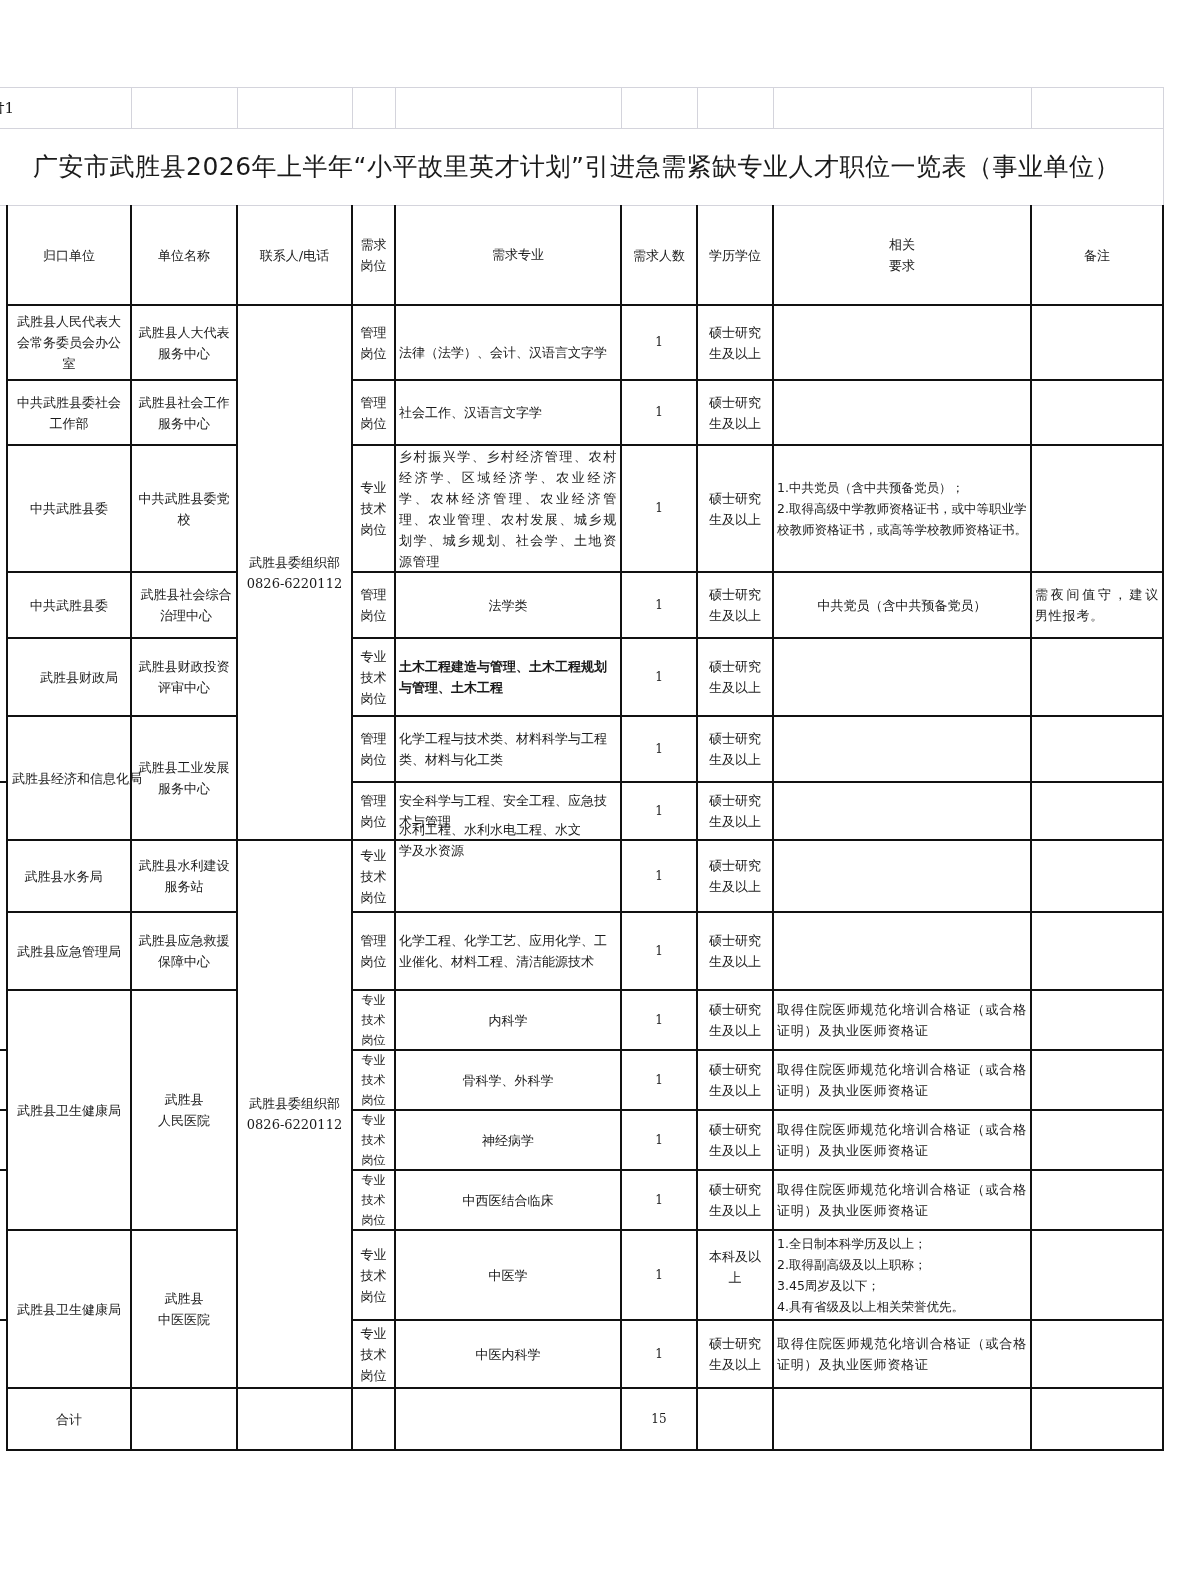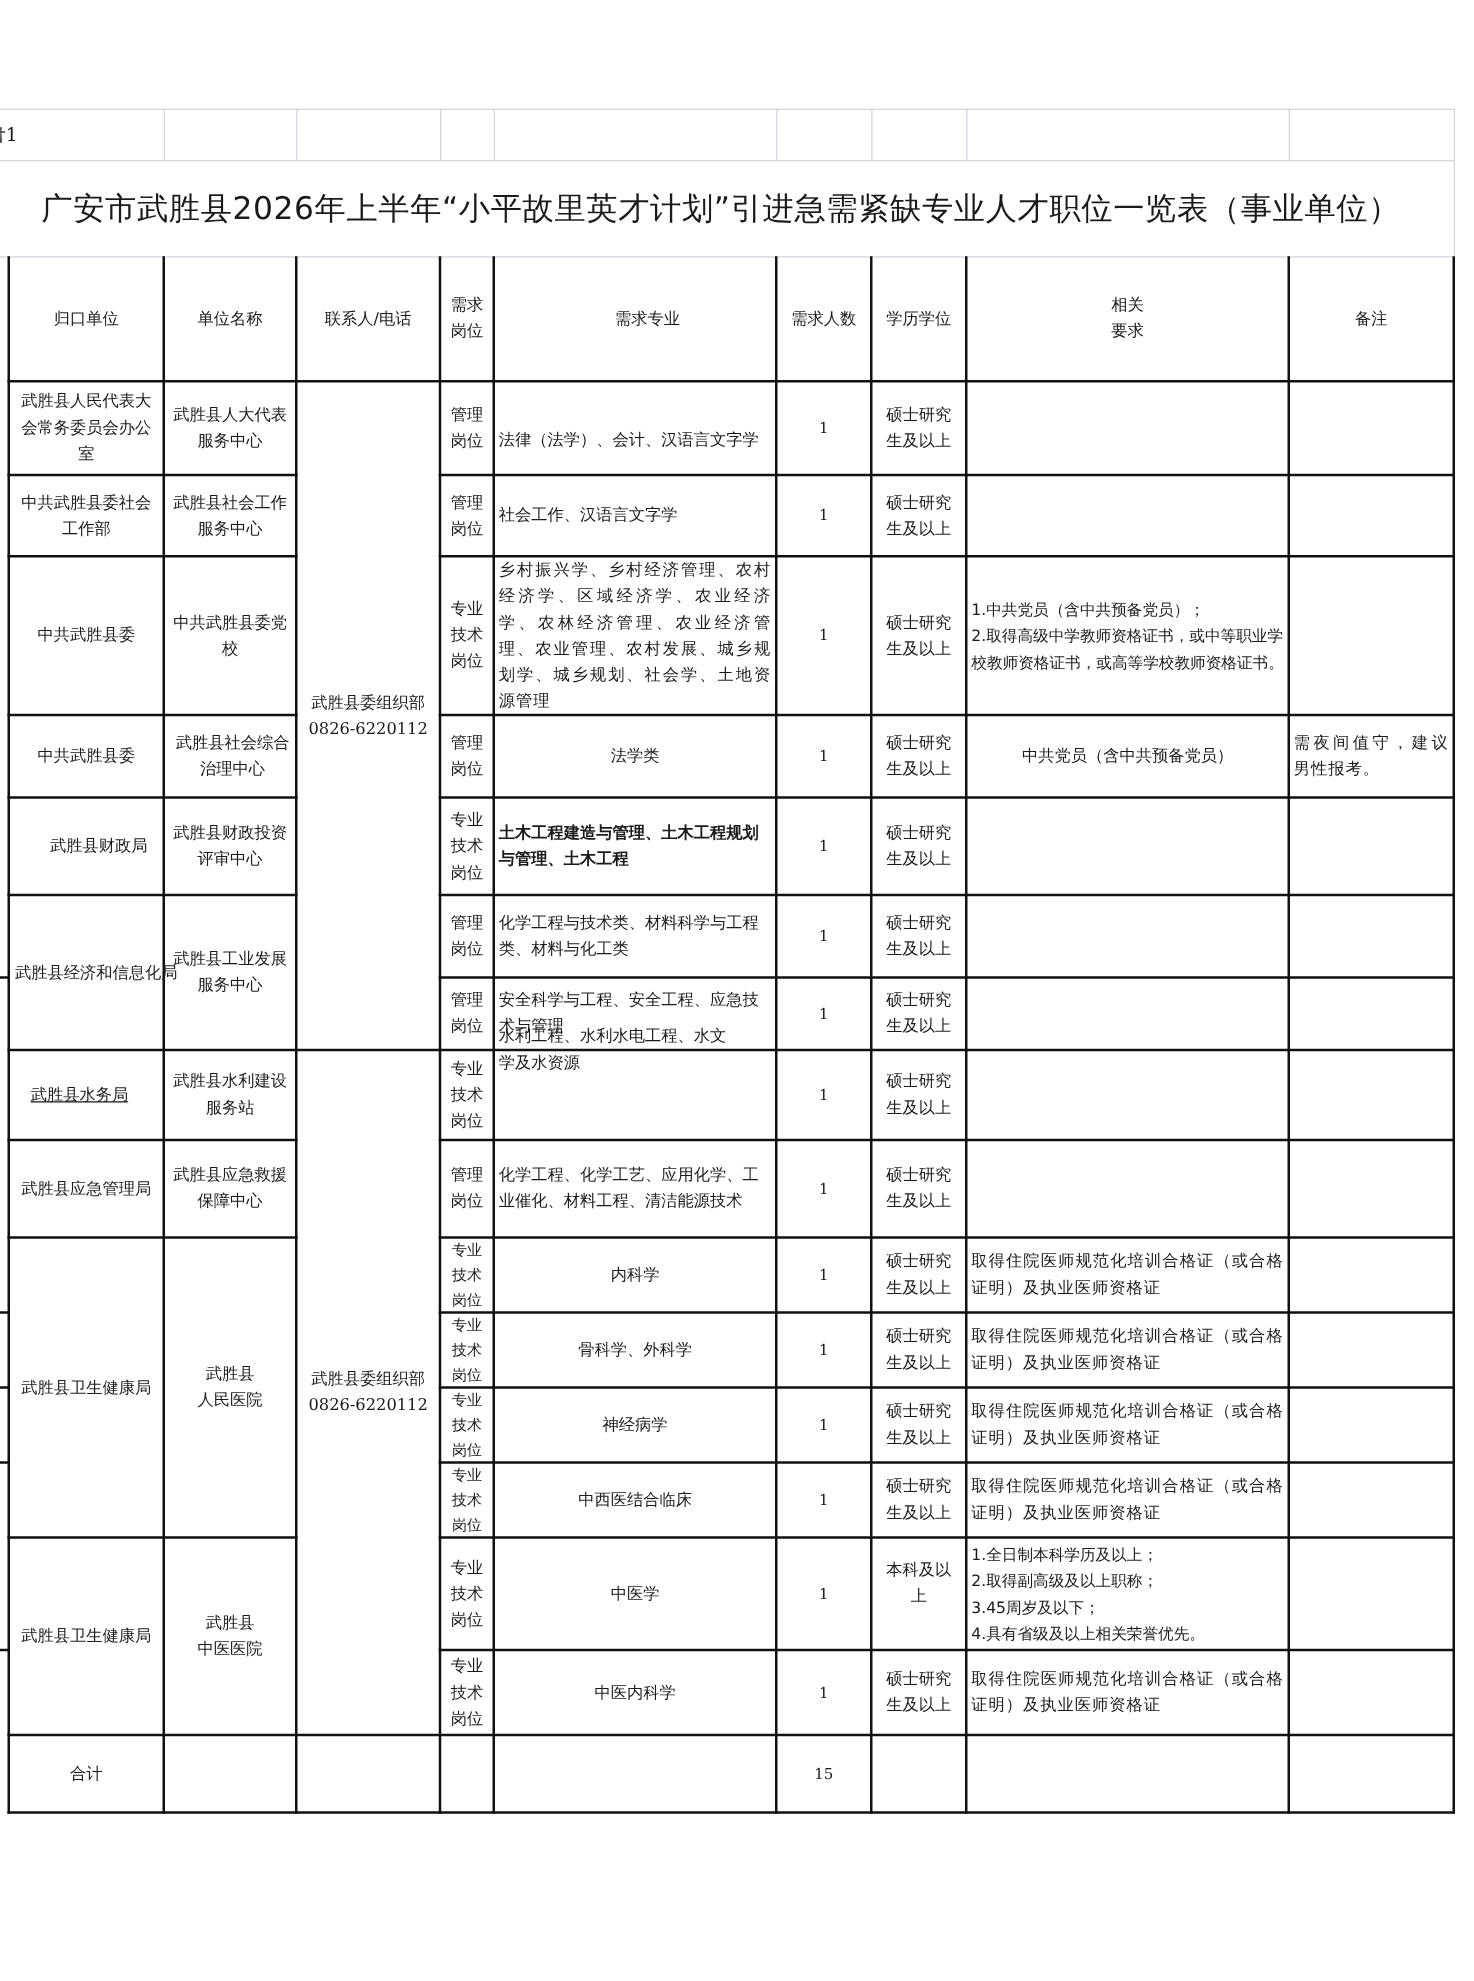--- a/index.html
+++ b/index.html
@@ -100,21 +100,21 @@
 0826-6220112</div>
 <div class="c pre num" style="left:238px;top:841px;width:113px;height:546px;font-size:13px;">武胜县委组织部
 0826-6220112</div>
 
 <div class="c" style="left:8px;top:306px;width:122px;height:73px;">武胜县人民代表大会常务委员会办公室</div>
 <div class="c" style="left:8px;top:381px;width:122px;height:63px;">中共武胜县委社会工作部</div>
 <div class="c" style="left:8px;top:446px;width:122px;height:125px;">中共武胜县委</div>
 <div class="c" style="left:8px;top:573px;width:122px;height:64px;">中共武胜县委</div>
 <div class="c" style="left:8px;top:639px;width:142px;height:76px;">武胜县财政局</div>
 <div class="c" style="left:8px;top:717px;width:138px;height:122px;">武胜县经济和信息化局</div>
-<div class="c" style="left:8px;top:841px;width:111px;height:70px;text-decoration:underline;">武胜县水务局</div>
+<div class="c" style="left:8px;top:841px;width:111px;height:70px;">武胜县水务局</div>
 <div class="c" style="left:8px;top:913px;width:122px;height:76px;">武胜县应急管理局</div>
 <div class="c" style="left:8px;top:991px;width:122px;height:238px;">武胜县卫生健康局</div>
 <div class="c" style="left:8px;top:1231px;width:122px;height:156px;">武胜县卫生健康局</div>
 
 <div class="c" style="left:132px;top:306px;width:104px;height:73px;">武胜县人大代表服务中心</div>
 <div class="c" style="left:132px;top:381px;width:104px;height:63px;">武胜县社会工作服务中心</div>
 <div class="c" style="left:132px;top:446px;width:104px;height:125px;">中共武胜县委党校</div>
 <div class="c" style="left:132px;top:573px;width:108px;height:64px;">武胜县社会综合治理中心</div>
 <div class="c" style="left:132px;top:639px;width:104px;height:76px;">武胜县财政投资评审中心</div>
 <div class="c" style="left:132px;top:717px;width:104px;height:122px;">武胜县工业发展服务中心</div>

